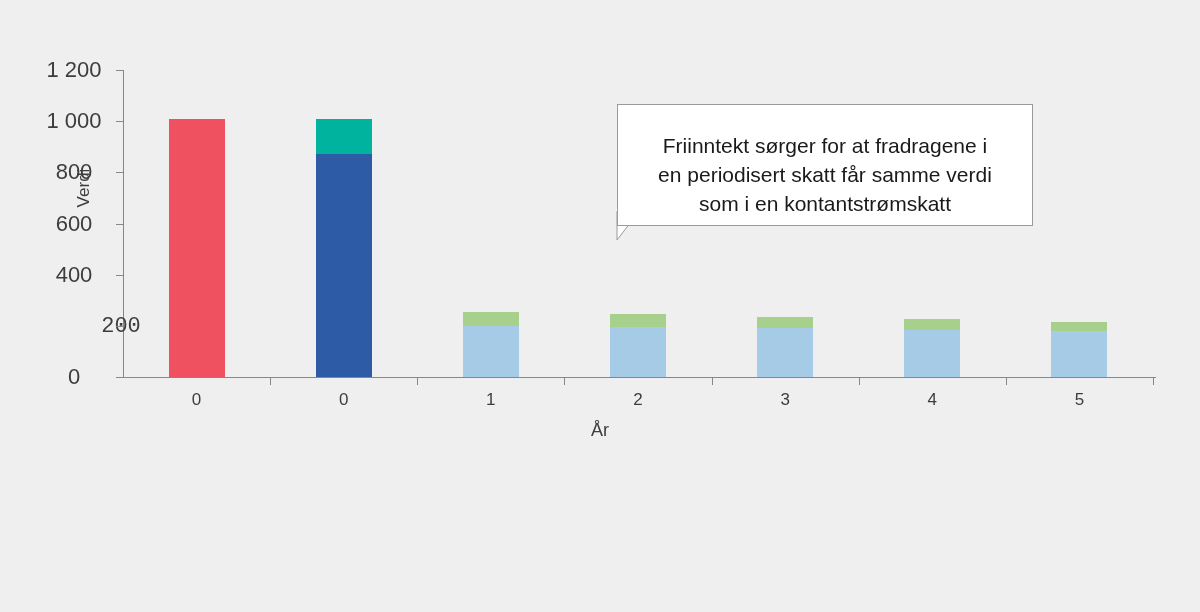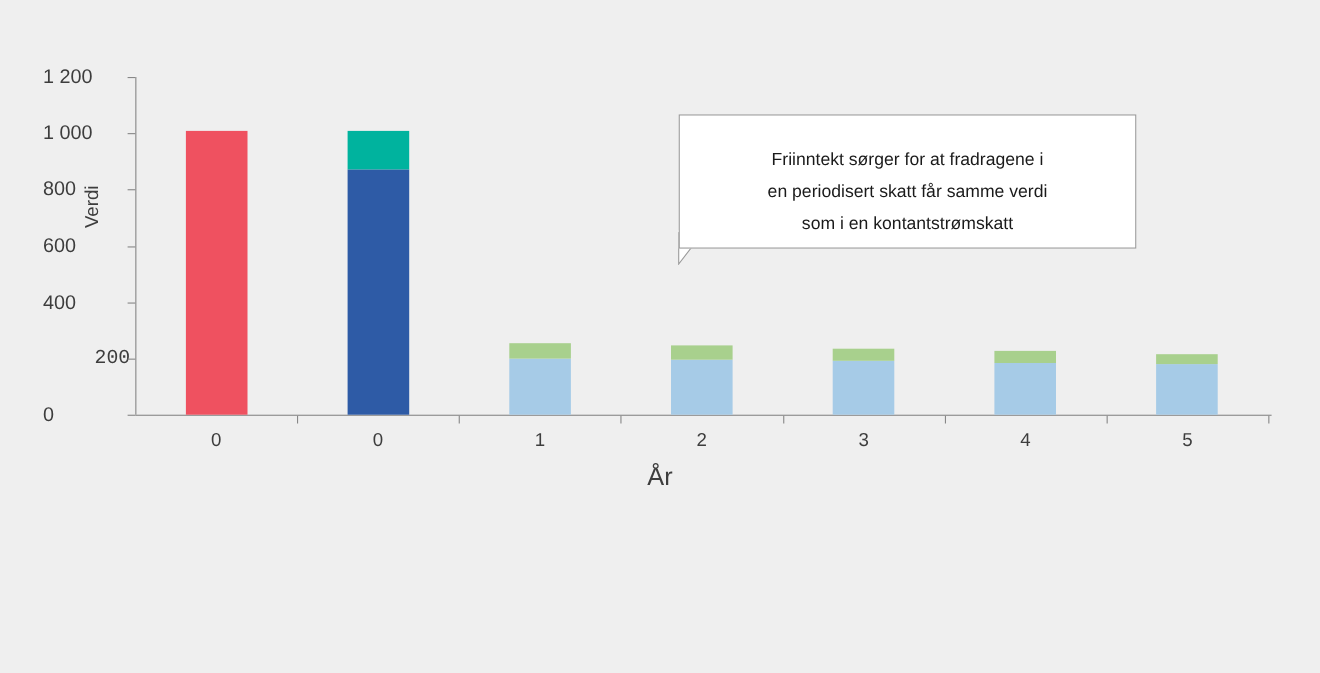--- a/index.html
+++ b/index.html
@@ -30,21 +30,21 @@
     transform-origin: center center;
     font-size: 17px;
     color: #3d3d3d;
   }
   .x-axis-title {
     position: absolute;
     left: 0;
     top: 420px;
     width: 1200px;
     text-align: center;
-    font-size: 23px;
+    font-size: 18px;
     color: #3d3d3d;
   }
 
   
   .plot {
     position: absolute;
     left: 123px;
     top: 70px;
     width: 1030px;
     height: 307px;
@@ -64,22 +64,22 @@
     width: 1px;
     height: 307px;
     background: #878787;
   }
 
   
   .ytick {
     position: absolute;
     right: 1040px;
     width: 70px;
-    text-align: left;
-    font-size: 18px;
+    text-align: center;
+    font-size: 22px;
     color: #3d3d3d;
     transform: translateY(-50%);
     white-space: nowrap;
   }
 
   
   .xtick-label {
     position: absolute;
     top: 390px;
     font-size: 17px;
@@ -116,21 +116,21 @@
     background: #ffffff;
     border: 1px solid #9a9a9a;
     box-sizing: border-box;
   }
   .callout-text {
     position: absolute;
     left: 0;
     top: 26px;
     width: 100%;
     text-align: center;
-    font-size: 16px;
+    font-size: 21px;
     line-height: 29px;
     color: #1a1a1a;
     white-space: pre-line;
   }
   .callout-tail-outline {
     position: absolute;
     left: 616px;
     top: 209px;
     width: 26px;
     height: 32px;

